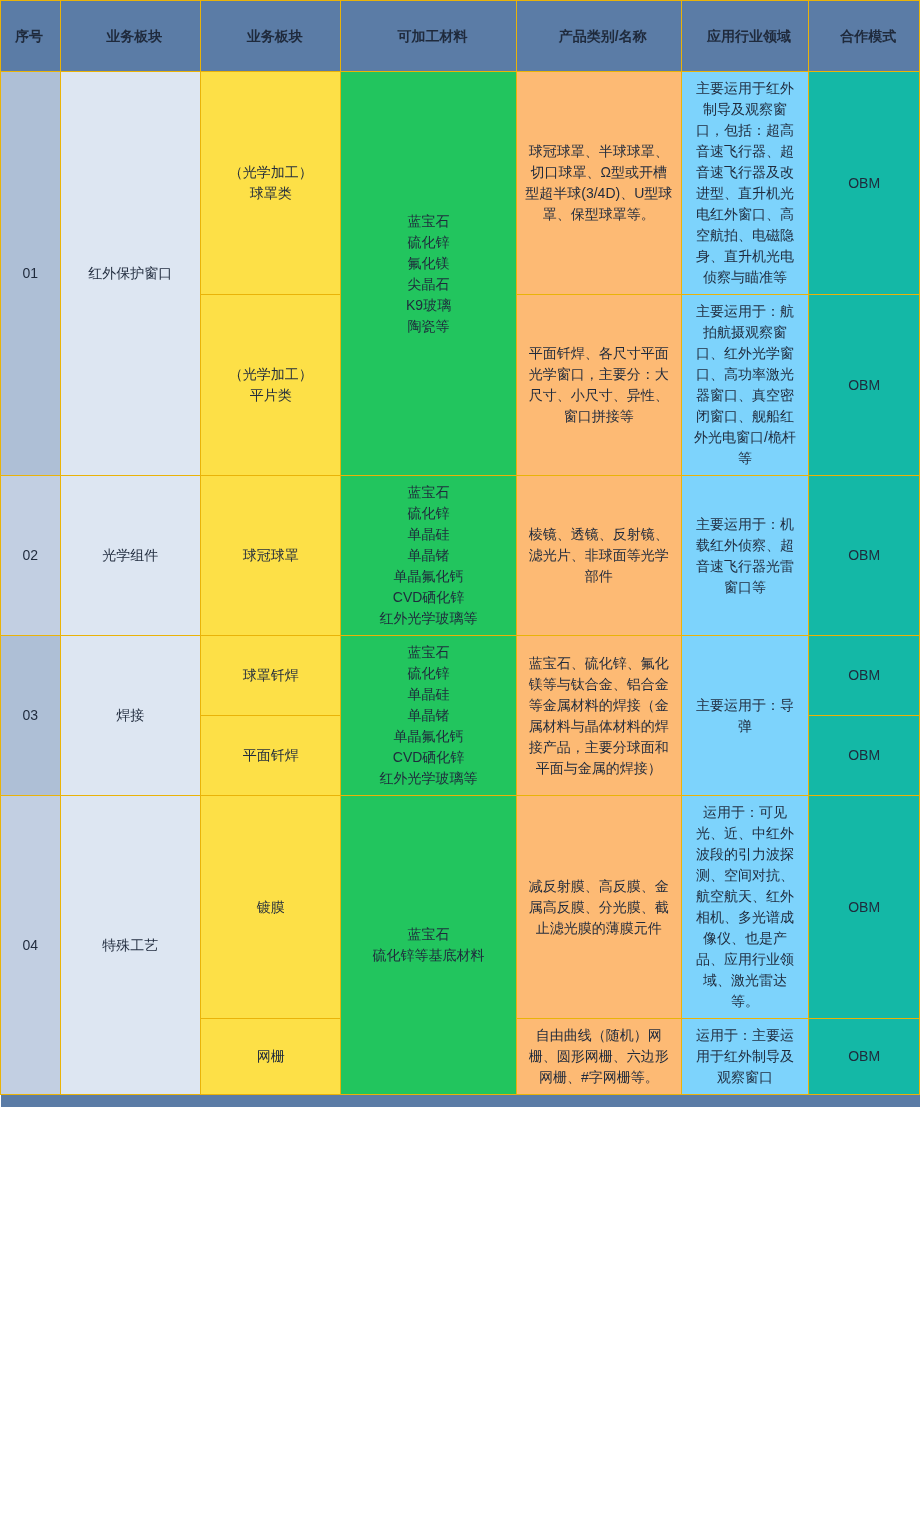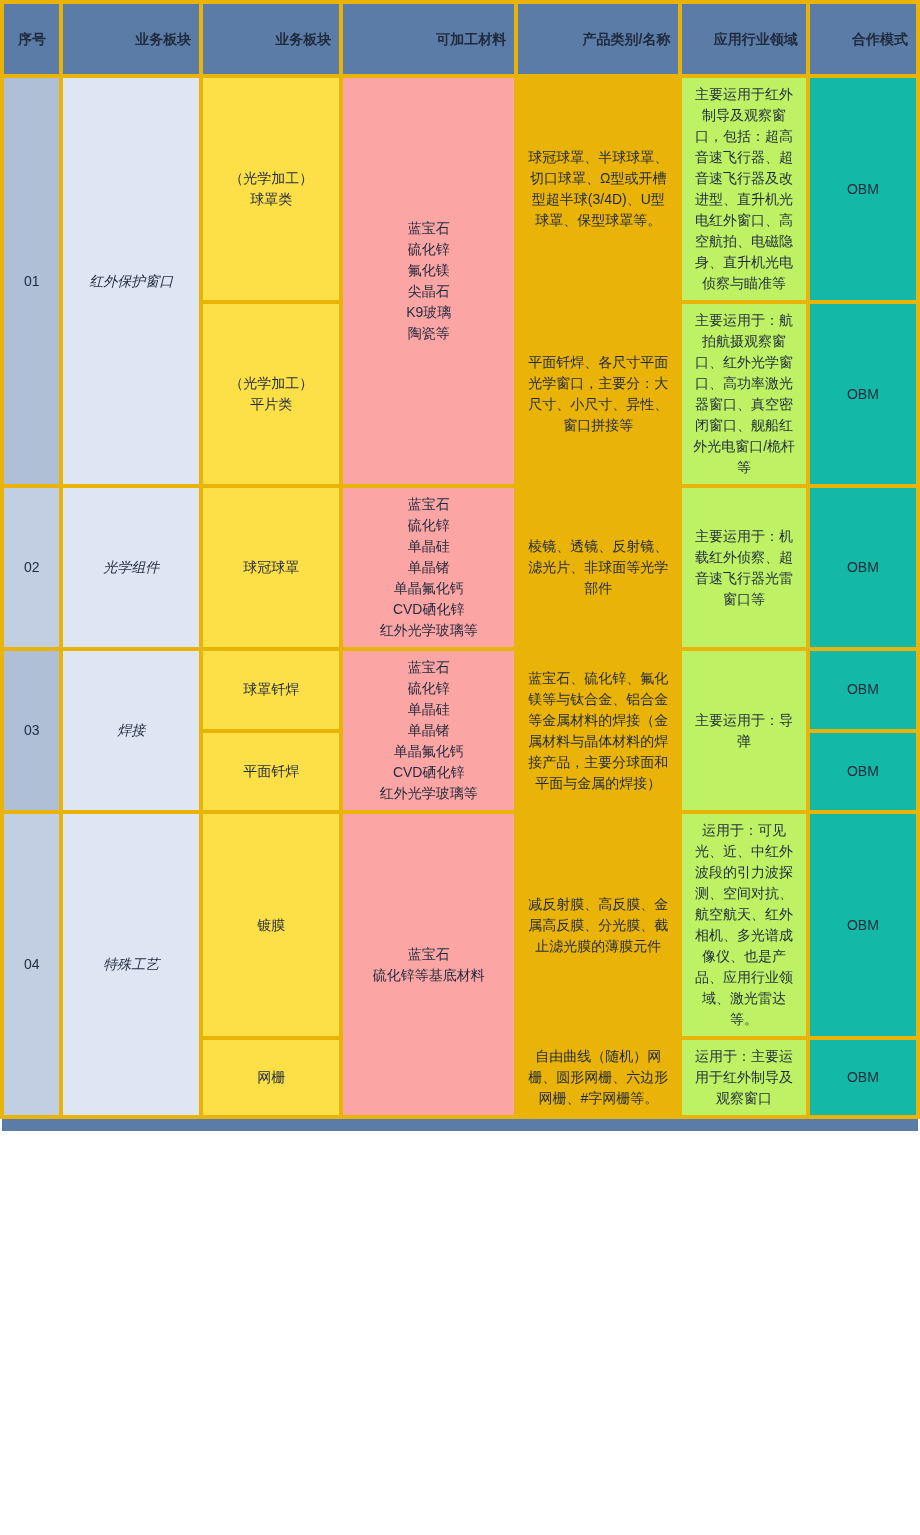--- a/index.html
+++ b/index.html
@@ -11,21 +11,21 @@
     width: 920px;
     height: 1535px;
     font-family: "Liberation Sans", "DejaVu Sans", sans-serif;
   }
   table.matrix {
     width: 920px;
     border-collapse: collapse;
     table-layout: fixed;
   }
   table.matrix td, table.matrix th {
-    border: 4px solid #eab308;
+    border: 1px solid #eab308;
     vertical-align: middle;
     text-align: center;
     font-size: 14px;
     line-height: 21px;
     color: #1f2a3c;
     padding: 6px 8px;
     word-break: break-word;
   }
   
   thead th {
@@ -34,63 +34,62 @@
     font-size: 15px;
     font-weight: bold;
     height: 58px;
     padding: 6px 4px;
   }
   thead th.h-first {
     text-align: left;
     padding-left: 14px;
   }
   thead th.h-left {
-    text-align: right;
+    text-align: center;
     padding-left: 16px;
   }
   
   td.idx {
     background: #aebfd6;
     color: #ffffff;
     font-size: 22px;
     font-weight: normal;
     width: 56px;
   }
   td.idx.alt {
     background: #c2cfe2;
     margin-top: 36px;
   }
   
   td.seg {
     background: #dde6f2;
     width: 132px;
     font-size: 14px;
-    font-style: italic;
   }
   
   td.sub {
     background: #fde047;
     width: 132px;
   }
   
   td.mat {
-    background: #fca5a5;
+    background: #22c55e;
     width: 165px;
     line-height: 23px;
   }
   
   td.prod {
-    background: #eab308;
+    background: #fdba74;
     width: 155px;
     text-align: left;
     padding: 10px 14px;
   }
   
   td.ind {
-    background: #bef264;
+    background: #7dd3fc;
     width: 120px;
     text-align: left;
     padding: 10px 12px;
   }
   
   td.coop {
     background: #14b8a6;
     width: 104px;
   }
   tr.bottom-strip td {

